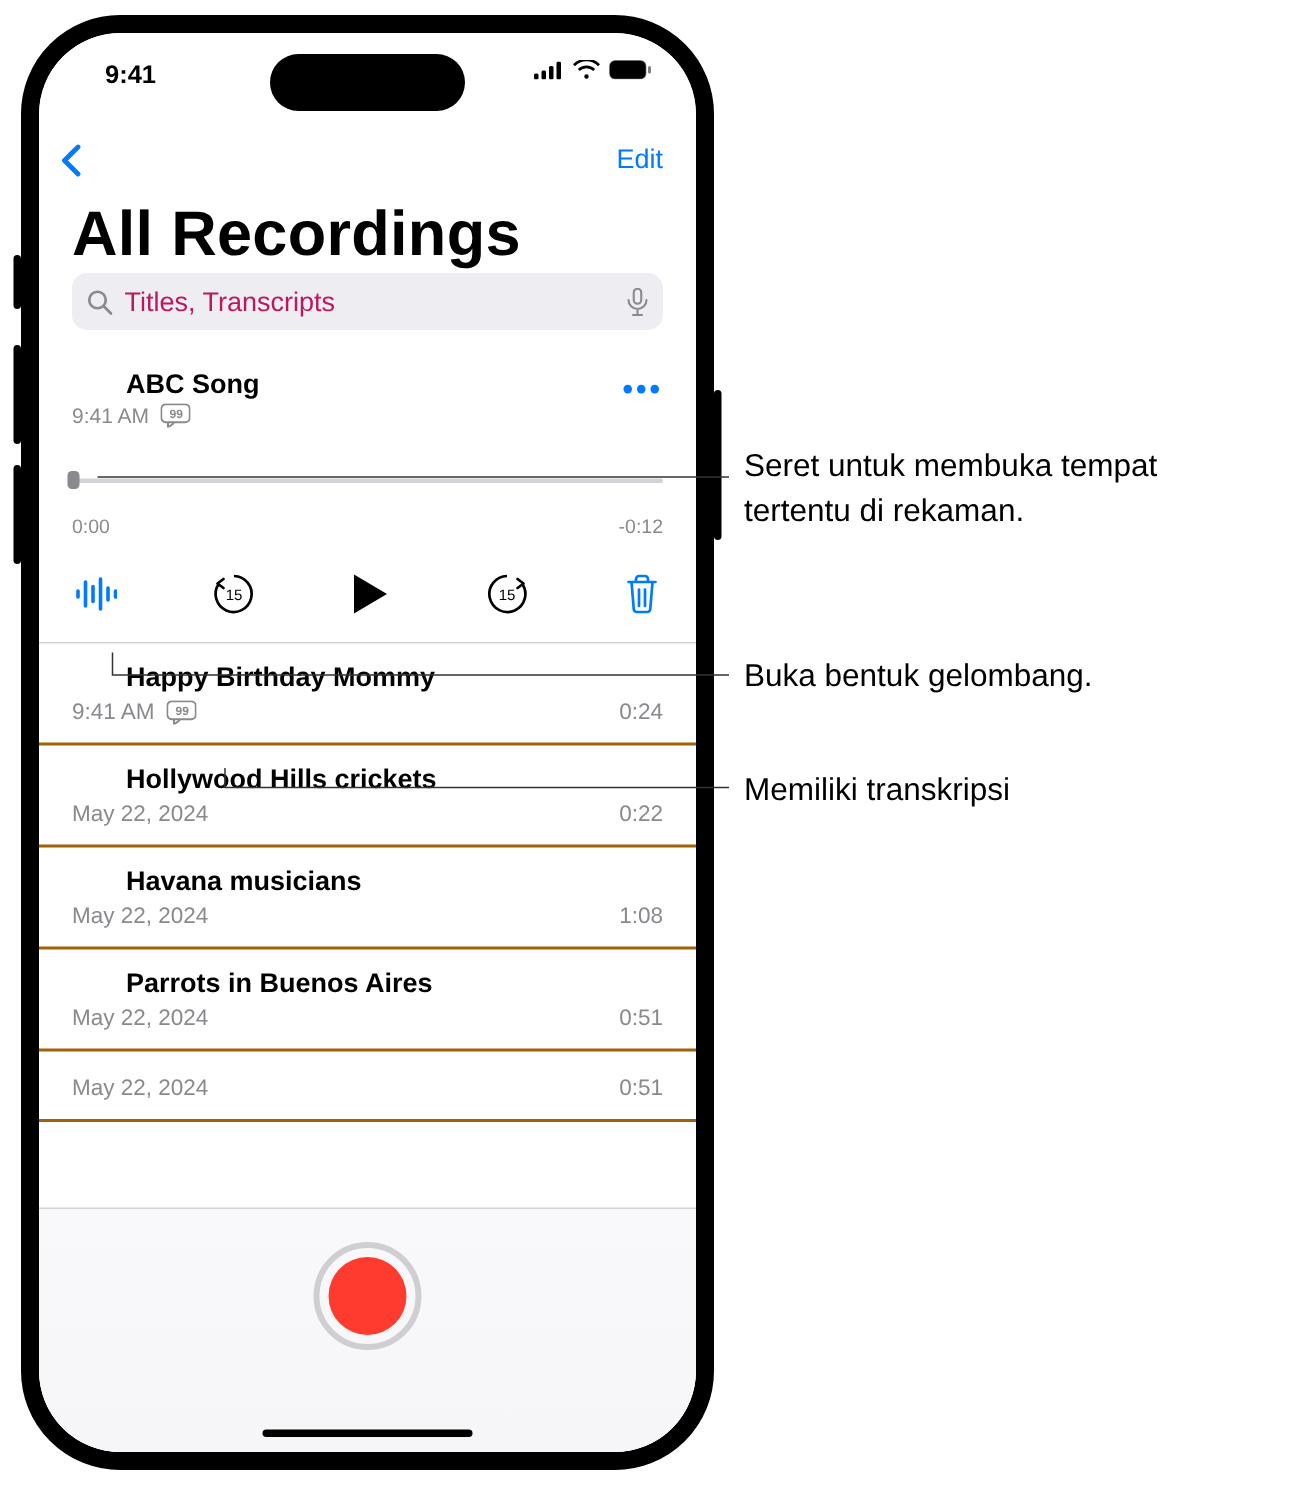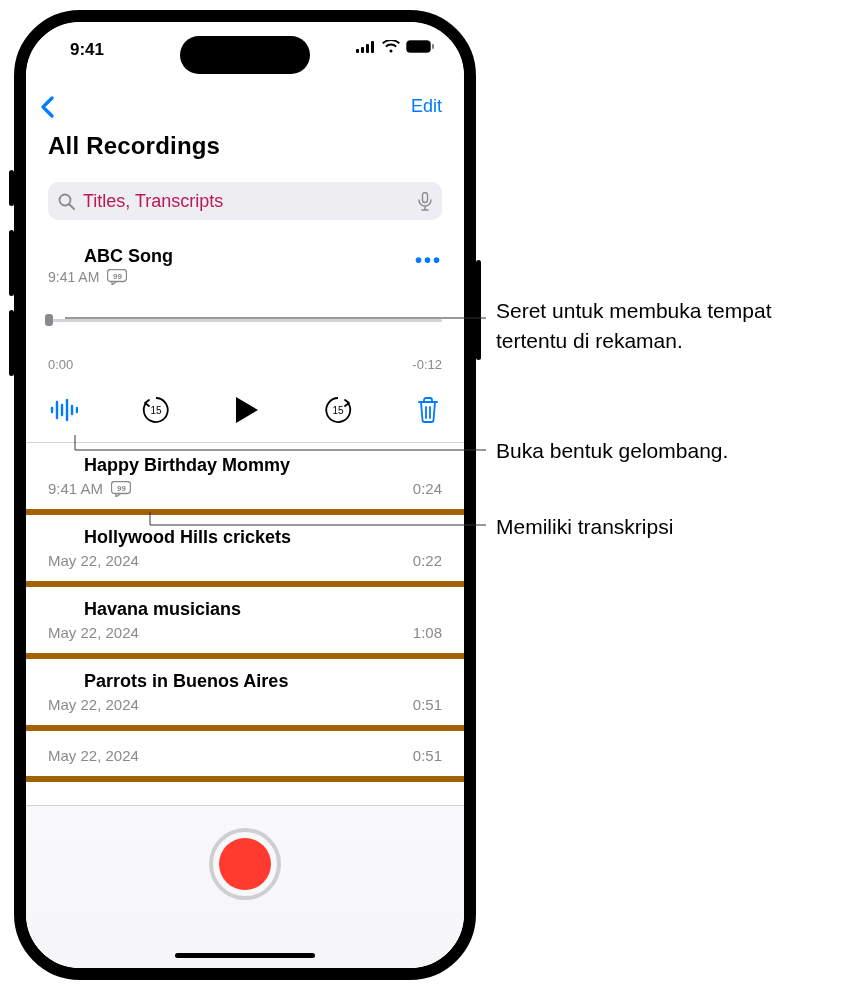--- a/index.html
+++ b/index.html
@@ -83,21 +83,21 @@
     position: absolute;
     right: 22px;
     top: 8px;
     color: #007aff;
     font-size: 18px;
   }
   .title {
     position: absolute;
     top: 110px;
     left: 22px;
-    font-size: 24px;
+    font-size: 42px;
     font-weight: 700;
     letter-spacing: 0.2px;
   }
   .search-box {
     position: absolute;
     top: 160px;
     left: 22px; right: 22px;
     height: 38px;
     background: #eeedf2;
     border-radius: 10px;
@@ -140,30 +140,30 @@
     height: 3px; background: #d3d3d7; border-radius: 2px;
   }
   .scrubber-knob {
     position: absolute; left: -3px; top: 3px;
     width: 8px; height: 12px;
     background: #8a8a8e;
     border-radius: 3px;
   }
   .time-row {
     display:flex; justify-content: space-between;
-    color:#8a8a8e; font-size: 13px; margin-top: 20px; gap: 12px;
+    color:#8a8a8e; font-size: 13px; margin-top: 6px; gap: 12px;
   }
   .controls {
     display: flex; align-items: center; justify-content: space-between;
     margin-top: 22px;
     padding: 0 2px 4px 2px;
   }
   .ctrl { display:flex; align-items:center; justify-content:center;text-align:right; }
   .item {
-    border-bottom: 6px solid #a16207;
+    border-bottom: 2px solid #a16207;
     padding: 12px 22px 12px 22px;
   }
   .item .rec-title { font-size: 18px; font-weight: 600; }
   .item-sub {
     display:flex; justify-content: space-between; align-items:center;
     color:#8a8a8e; font-size:15px; margin-top:4px;
   }
   .item-sub-left { display:flex; align-items:center; gap:8px; }
   .bottom-bar {
     position:absolute; left:0; right:0; bottom:0;

